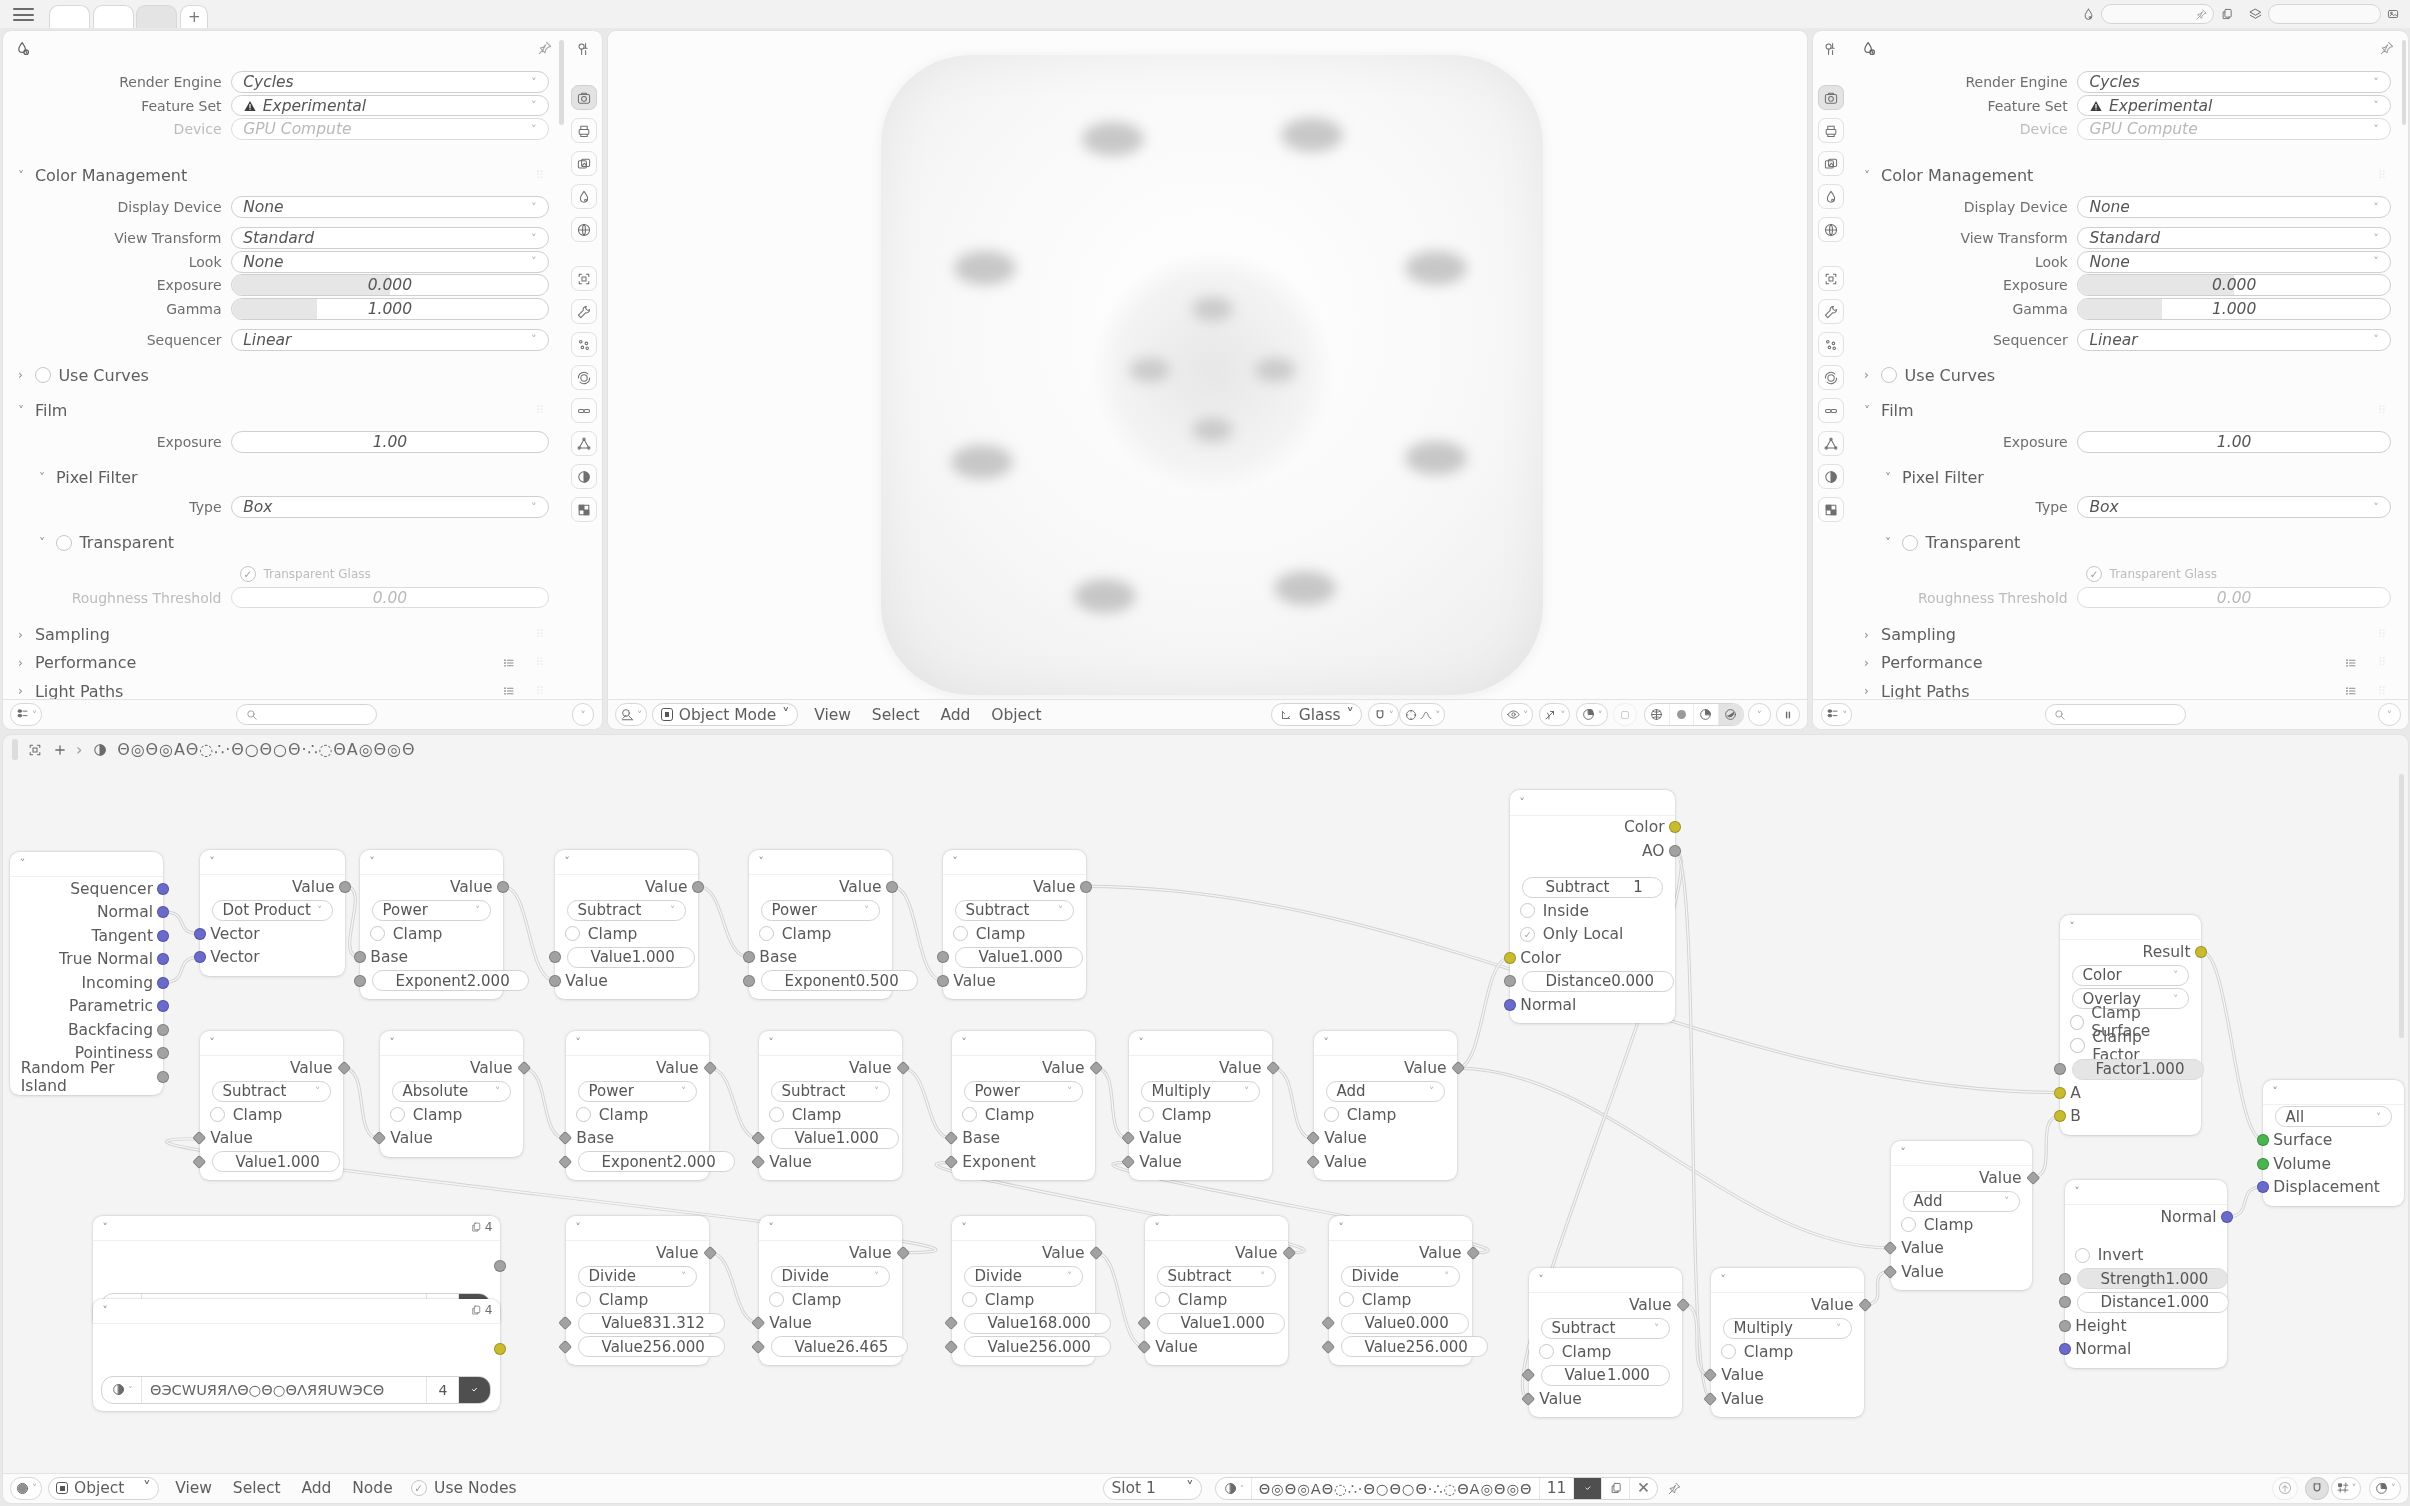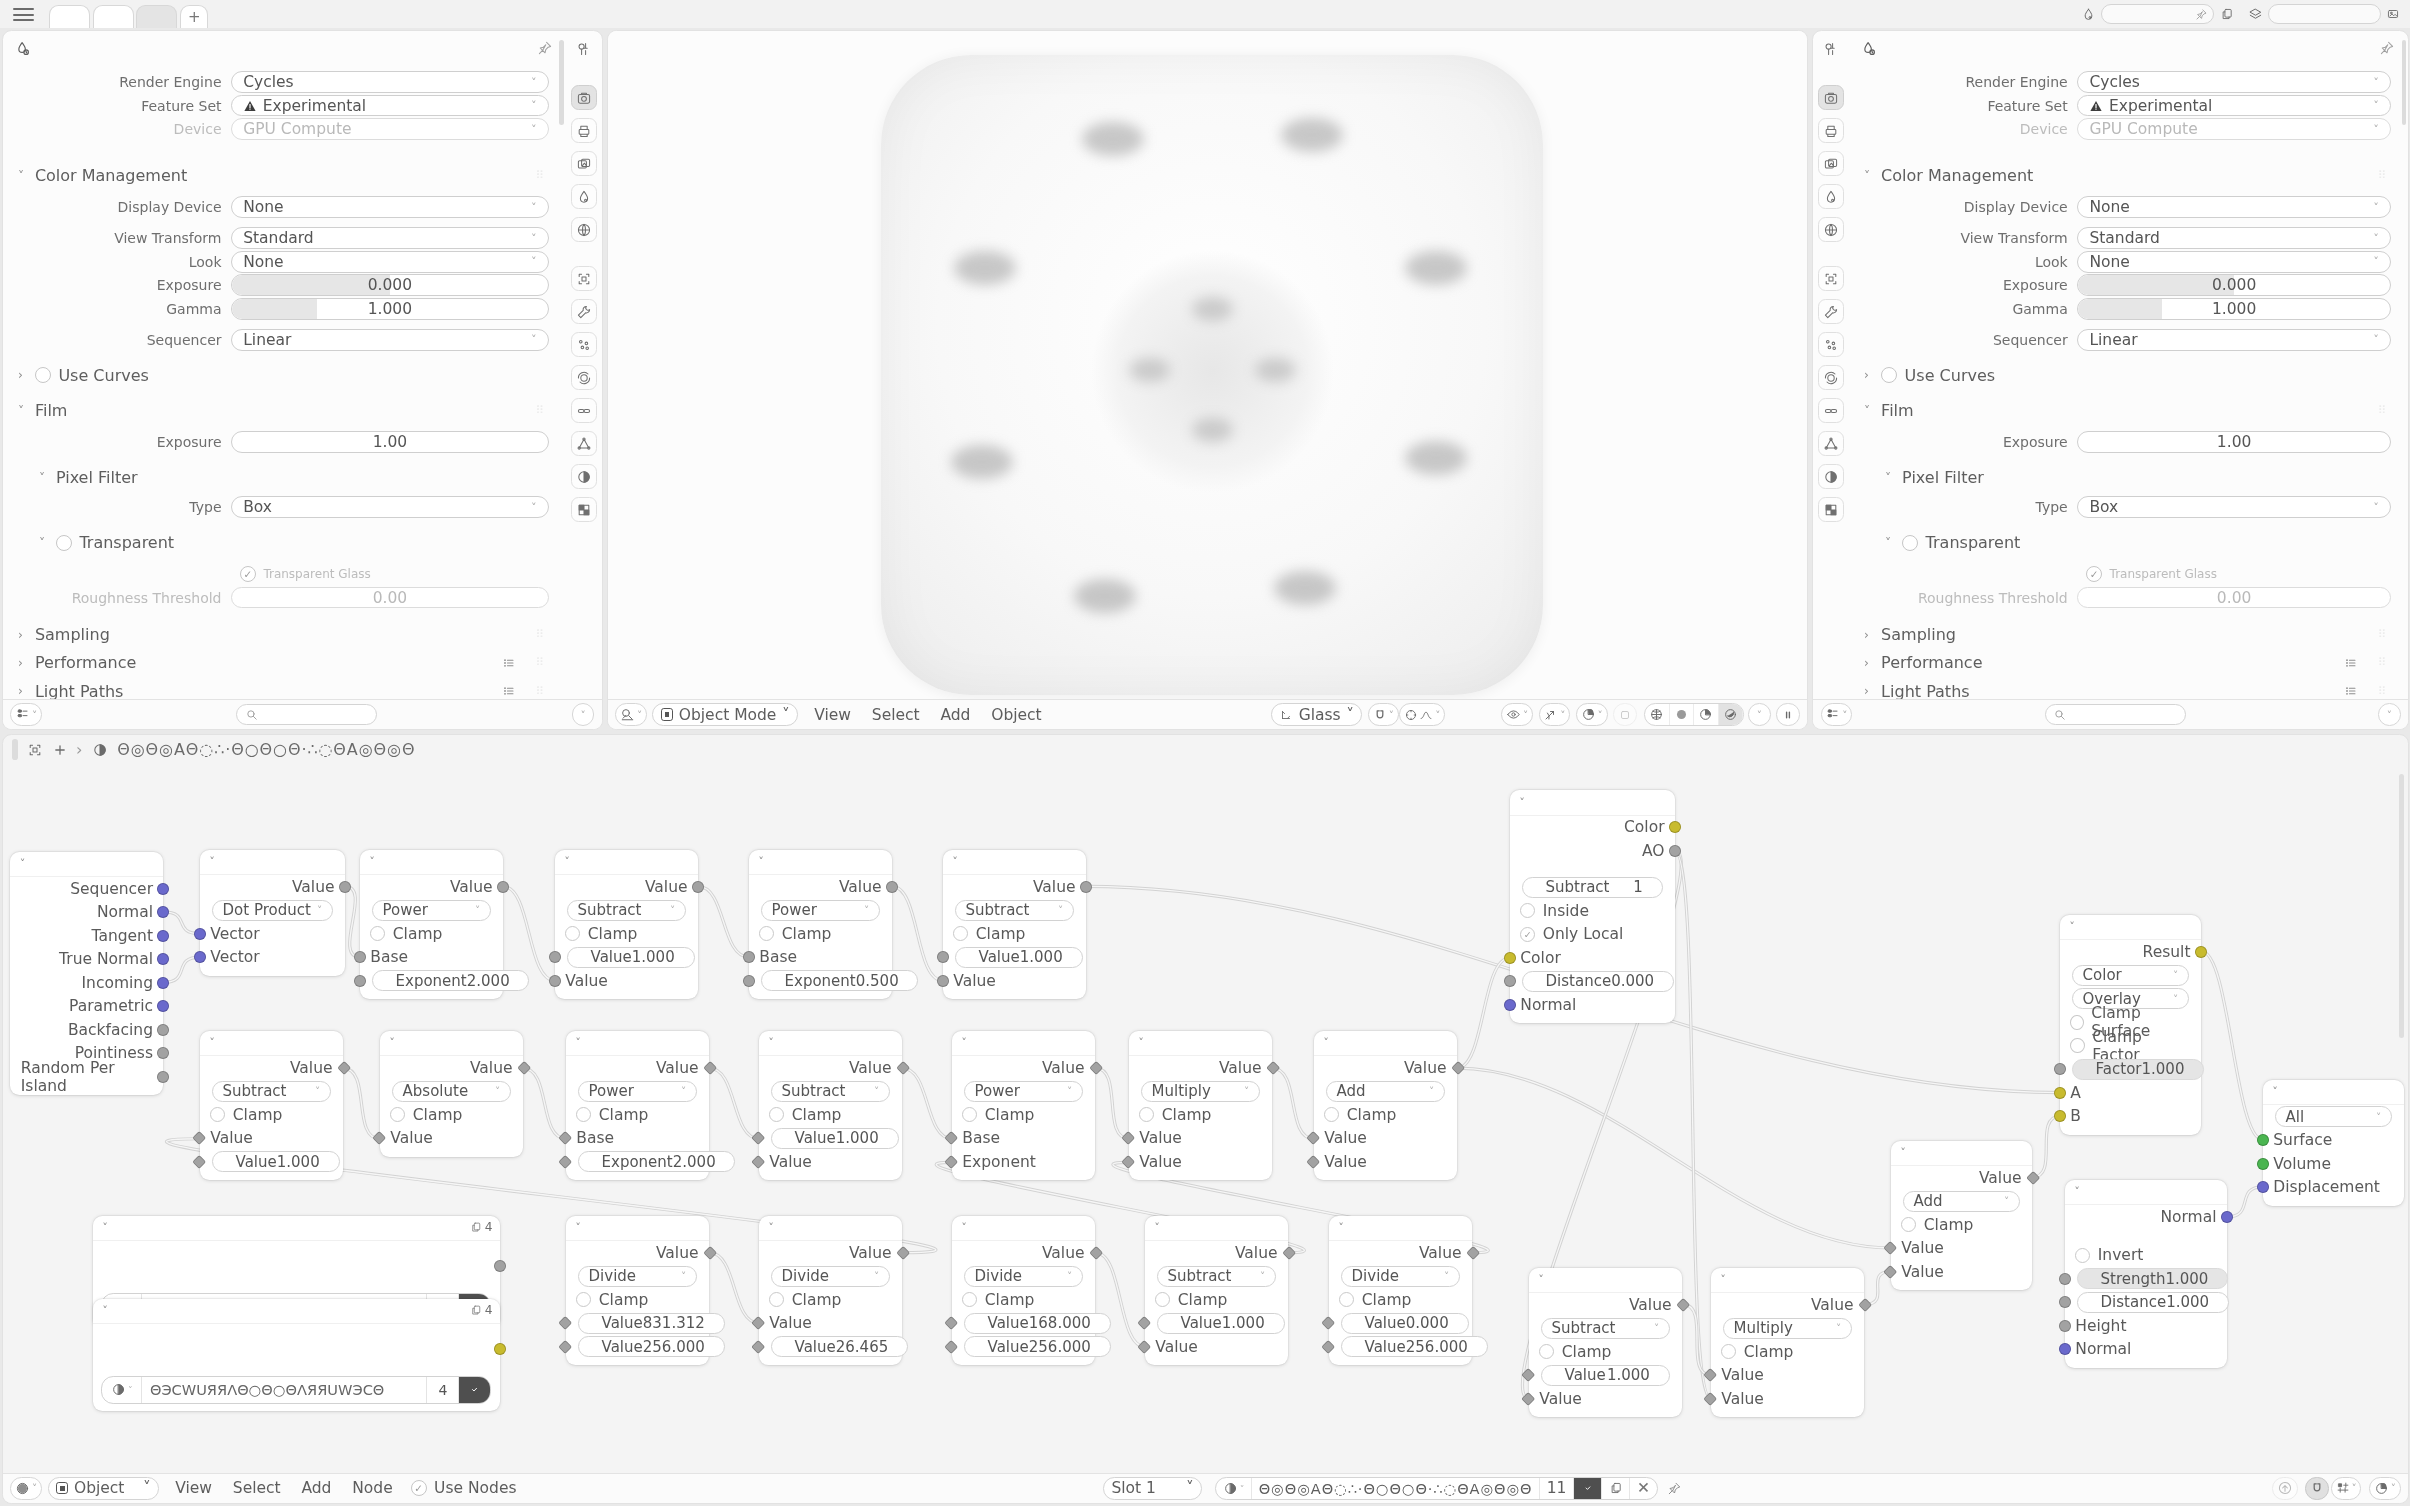--- a/index.html
+++ b/index.html
@@ -29,21 +29,21 @@
   .props-head .corner-ic{position:absolute;left:11.3px;top:1.9px;}
   .props-head .pin{position:absolute;right:13px;top:1.9px;opacity:.8;}
   .prow{display:flex;align-items:center;height:23.5px;position:relative;}
   .prow .plabel{flex:0 0 228px;text-align:right;padding-right:9.4px;font-size:14px;color:#6e6e6e;white-space:nowrap;}
   .prow .pctrl{flex:1;margin-right:17px;}
   .pill{height:21.7px;border:0.9px solid #cfcfcf;border-radius:11.3px;background:#fff;display:flex;align-items:center;
     font-size:15.5px;color:#555;padding:0 11.3px;position:relative;overflow:hidden;}
   .pill .chev{margin-left:auto;color:#aaa;font-size:11.3px;}
   .pill.centered{justify-content:center;}
   .pill .fill{position:absolute;left:0;top:0;bottom:0;background:#e6e6e6;border-radius:11.3px 0 0 11.3px;}
-  .pill .pv{position:relative;z-index:1;}
+  .pill .pv{position:relative;z-index:1;font-style:italic;}
   .disabled .plabel{color:#bcbcbc;}
   .disabled .pill{color:#b9b9b9;border-color:#dcdcdc;}
   .secrow{display:flex;align-items:center;height:24.5px;font-size:16px;color:#5e5e5e;position:relative;padding-left:15px;}
   .secrow .sc{color:#8b8b8b;font-size:12.2px;width:17px;}
   .secrow .drag{position:absolute;right:21px;color:#d0d0d0;font-size:11.3px;letter-spacing:0.9px;}
   .secrow .listic{position:absolute;right:49px;}
   .ccheck{width:16px;height:16px;border:1.3px solid #c6c6c6;border-radius:50%;display:inline-flex;align-items:center;justify-content:center;
     font-size:10.4px;color:#999;margin-right:7.5px;background:#fff;flex:0 0 auto;}
   .ccheck.on::after{content:"✓";}
   .checkrow{display:flex;align-items:center;height:23.5px;font-size:12px;color:#6e6e6e;}

